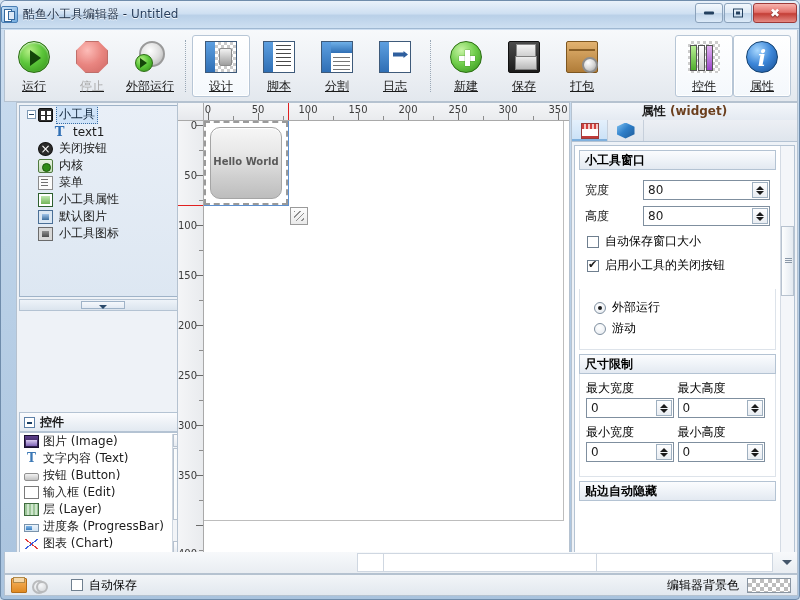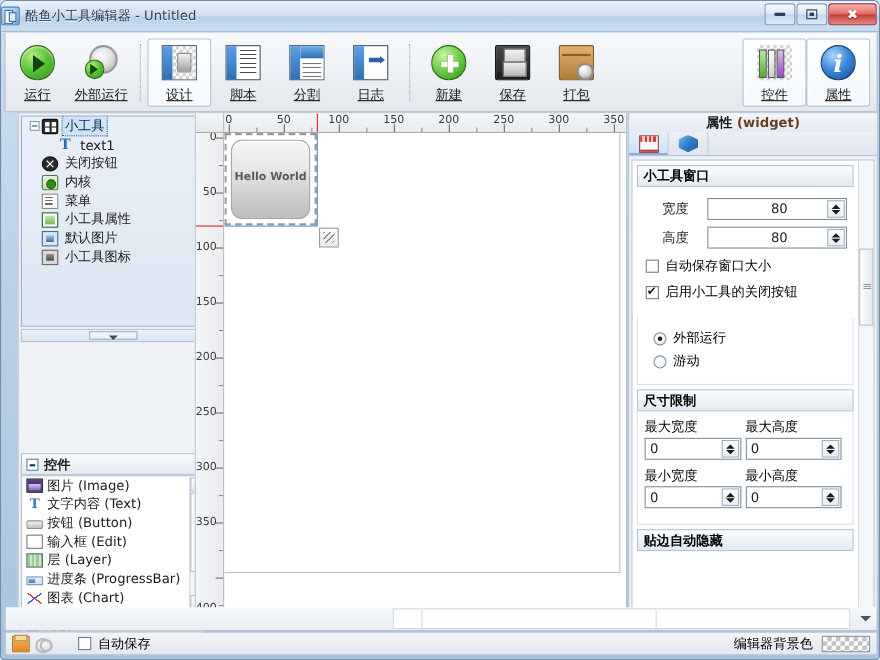--- a/index.html
+++ b/index.html
@@ -307,21 +307,21 @@
   .pti-cube{background:linear-gradient(135deg,#7fc1f0 0%,#2f7fc9 45%,#1d5a97 100%);
     clip-path: polygon(50% 0,100% 27%,100% 73%,50% 100%,0 73%,0 27%); }
   #prop-body{position:absolute; left:2px; top:42px; right:2px; bottom:2px;
     background:#fff; border:1px solid #b4c3d3; overflow:hidden;}
   #prop-scroll{position:absolute; right:0; top:0; width:14px; bottom:0;
     background:#f4f6f9; border-left:1px solid #d4dbe4;}
   .psec-head{display:flex; align-items:center; height:20px; padding-left:5px; margin:4px 18px 0 4px;
     background: linear-gradient(to bottom,#fbfcfe 0%,#eff3f8 50%,#e3e9f1 100%);
     border:1px solid #b4c3d3; font-weight:bold; font-size:12px;}
   .psec-body{margin:0 18px 0 4px; border:1px solid #dde3ea; border-top:none; padding:6px 6px 8px;}
-  .prow{display:flex; align-items:center; margin:4px 0 6px;text-align:center;}
+  .prow{display:flex; align-items:center; margin:4px 0 6px;}
   .prow .plabel{width:58px; font-size:12px; color:#1b1b1b;}
   .spin{position:relative; flex:1; height:20px; background:#fff; border:1px solid #7f8f9f; display:flex; align-items:center;}
   .spin input, .spin .val{border:none; outline:none; font-size:12px; color:#1b1b1b;
     padding-left:4px; width:100%; background:transparent; font-family:inherit;}
   .spin .btns{position:absolute; right:1px; top:1px; bottom:1px; width:16px;
     display:flex; flex-direction:column; justify-content:center; align-items:center; gap:1px;
     background:linear-gradient(to bottom,#fdfdfe,#e9edf2); border:1px solid #9fb0c0;}
   .spin .btns .u{border-left:4px solid transparent; border-right:4px solid transparent; border-bottom:4px solid #1b1b1b;}
   .spin .btns .d{border-left:4px solid transparent; border-right:4px solid transparent; border-top:4px solid #1b1b1b;}
   .cbrow{display:flex; align-items:center; margin:7px 0 7px 2px; font-size:12px;}
@@ -397,20 +397,24 @@
           <span class="g">✖</span>
         </div>
     </div>
   </div>
 
   <div id="toolbar">
     <div class="tb-group">
       <div class="tb-btn">
         <div class="ico ico-run"></div>
         <div class="lbl">运行</div>
+      </div>
+      <div class="tb-btn disabled">
+        <div class="ico ico-stop"></div>
+        <div class="lbl">停止</div>
       </div>
       <div class="tb-btn">
         <div class="ico ico-ext">
             <i></i>
           </div>
         <div class="lbl">外部运行</div>
       </div>
     </div>
 
     <div class="tb-sep"></div>

